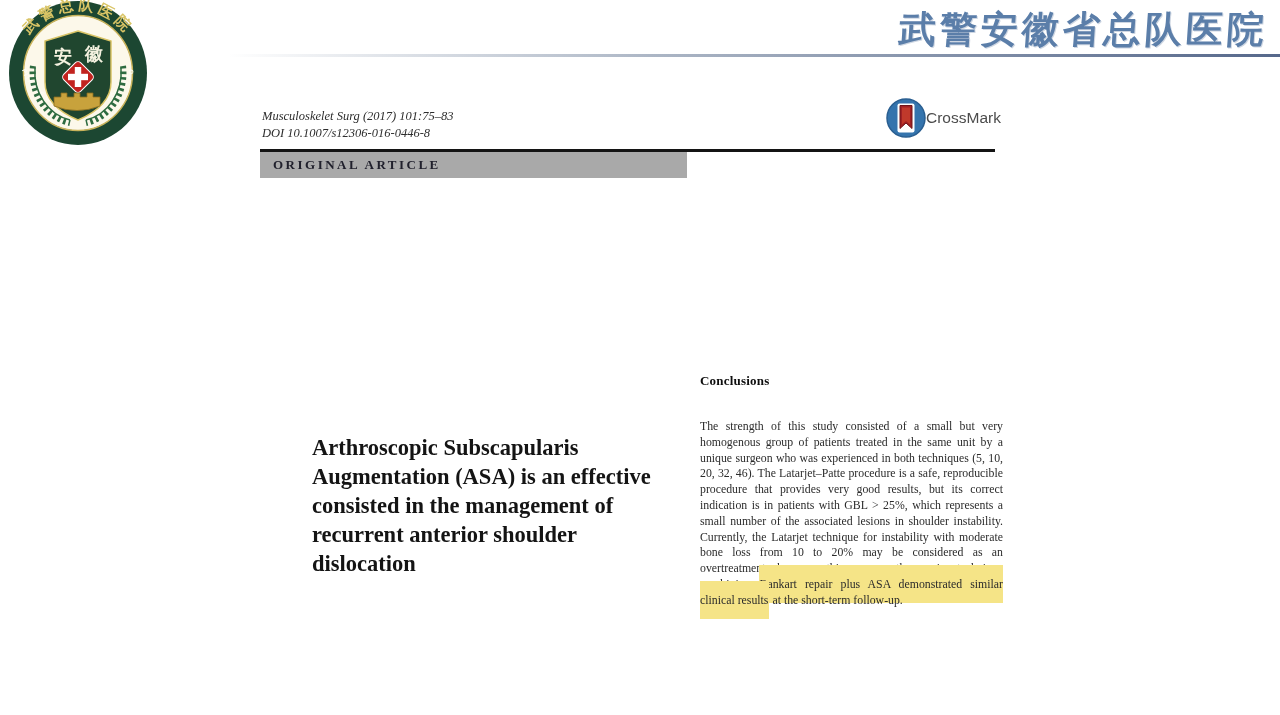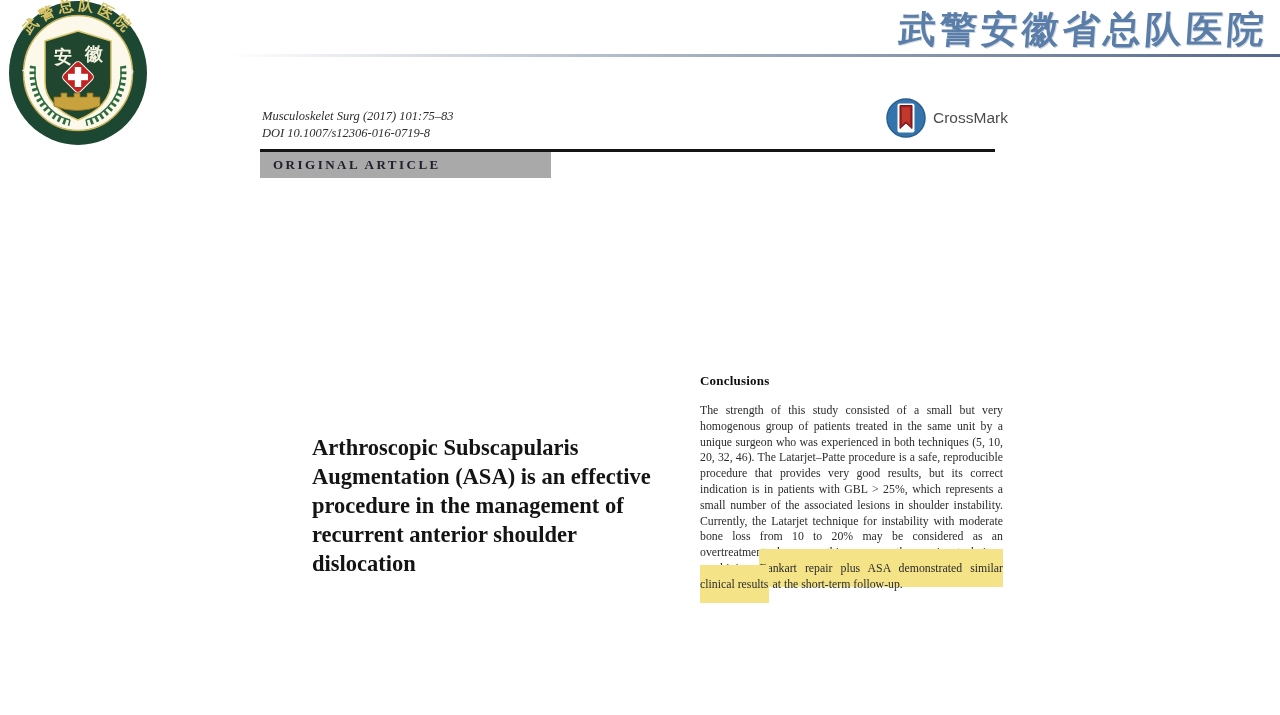--- a/index.html
+++ b/index.html
@@ -14,45 +14,45 @@
     font-size:37px;letter-spacing:4px;white-space:nowrap;
     transform:skewX(-4deg);text-shadow:1px 1px 0 rgba(60,90,140,.25);
   }
   .top-divider{
     position:absolute;left:228px;top:54px;width:1052px;height:2.5px;
     background:linear-gradient(to right, rgba(90,110,140,0), rgba(90,110,140,.5) 40%, #56688b);
   }
   .journal{position:absolute;left:262px;top:108px;font-size:12.5px;line-height:17px;color:#2d2d2d;font-style:italic;}
   .crossmark{position:absolute;left:886px;top:98px;display:flex;align-items:center;}
   .crossmark svg{width:40px;height:40px;}
-  .crossmark-label{margin-left:7px;font-family:"Liberation Sans",sans-serif;font-size:15.5px;color:#4c4c4c;}
+  .crossmark-label{margin-left:0;font-family:"Liberation Sans",sans-serif;font-size:15.5px;color:#4c4c4c;}
   .article-rule{position:absolute;left:260px;top:149px;width:735px;height:3px;background:#141414;}
   .label-box{
-    position:absolute;left:260px;top:152px;width:291px;height:26px;background:#a9a9a9;
+    position:absolute;left:260px;top:152px;width:427px;height:26px;background:#a9a9a9;
   }
   .label-box span{
     display:block;padding-left:13px;line-height:26px;font-weight:bold;
     font-size:13px;letter-spacing:2.5px;color:#20202c;
   }
   .paper-title{
     position:absolute;left:257px;top:211px;width:700px;
     font-size:20.5px;font-weight:bold;line-height:25px;color:#111;
     white-space:pre-line;letter-spacing:.2px;
   }
   .authors{
     position:absolute;left:260px;top:333px;width:520px;
     font-size:13px;font-weight:bold;line-height:16px;color:#161616;white-space:pre-line;
   }
   .pull-quote{
     position:absolute;left:312px;top:433px;width:400px;
     font-size:22.5px;font-weight:bold;line-height:29px;color:#141414;white-space:pre-line;
   }
   .conclusions{position:absolute;left:700px;top:373px;width:303px;}
   .conclusions h3{
-    margin:0 0 14px 0;font-size:13px;font-weight:bold;color:#0e0e0e;letter-spacing:.2px;
+    margin:0 0 30px 0;font-size:13px;font-weight:bold;color:#0e0e0e;letter-spacing:.2px;
   }
   .conclusions p{
     margin:0;font-size:11.8px;line-height:15.8px;text-align:justify;color:#2b2b2b;
   }
   .highlight{padding:12px 1px;}
 </style>
 </head>
 <body>
 
 <div class="slide">
@@ -90,21 +90,21 @@
       <path d="M 46,97 h7 v-4 h6 v4 h7 v-4 h6 v4 h7 v-4 h6 v4 h7 v9 q-23,9 -46,0 z" fill="#c8a23c" stroke="#8a6d1f" stroke-width="0.8"></path>
     </g>
   </svg>
 
   <div class="calligraphy" style="color: rgb(91, 126, 169);">武警安徽省总队医院</div>
 
   <div class="top-divider"></div>
 
   <div class="journal">
     <div>Musculoskelet Surg (2017) 101:75–83</div>
-    <div>DOI 10.1007/s12306-016-0719-8</div>
+    <div>DOI 10.1007/s12306-016-0446-8</div>
   </div>
 
   <div class="crossmark">
     <svg viewBox="0 0 40 40" aria-hidden="true">
       <circle cx="20" cy="20" r="19" fill="#3474ad" stroke="#295e90" stroke-width="1.5"></circle>
       <rect x="11.5" y="5.5" width="17" height="29" rx="2" fill="#ffffff"></rect>
       <path d="M 14,7.5 h 12 v 23 l -6,-5.5 l -6,5.5 z" fill="#a02125" stroke="#6f1518" stroke-width="1"></path>
       <path d="M 16,9.5 h 8 v 17 l -4,-3.6 l -4,3.6 z" fill="#c0392b"></path>
     </svg>
     <span class="crossmark-label">CrossMark</span>
@@ -113,21 +113,21 @@
   <div class="article-rule"></div>
 
   <div class="label-box">
     <span>ORIGINAL ARTICLE</span>
   </div>
 
 
 
   <div class="pull-quote">Arthroscopic Subscapularis
 Augmentation (ASA) is an effective
-procedure in the management of
+consisted in the management of
 recurrent anterior shoulder
 dislocation</div>
 
   <div class="conclusions">
     <h3>Conclusions</h3>
     <p><span>The strength of this study consisted of a small but very homogenous group of patients treated in the same unit by a unique surgeon who was experienced in both techniques (5, 10, 20, 32, 46). The Latarjet–Patte procedure is a safe, reproducible procedure that provides very good results, but its correct indication is in patients with GBL &gt; 25%, which represents a small number of the associated lesions in shoulder instability. Currently, the Latarjet technique for instability with moderate bone loss from 10 to 20% may be considered as an overtreatment because this new arthroscopic technique combining </span><span class="highlight" style="background: rgb(245, 228, 135);">Bankart repair plus ASA demonstrated similar clinical results</span><span> at the short-term follow-up.</span></p>
   </div>
 
 </div>
 

